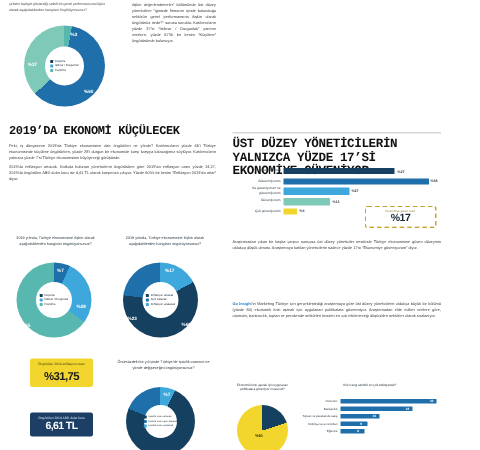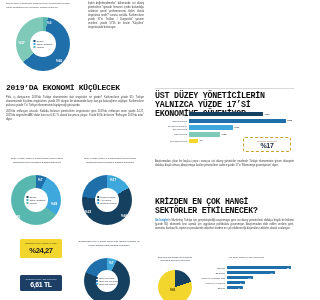--- a/index.html
+++ b/index.html
@@ -168,21 +168,21 @@
       </div>
       <div class="lg-row">
         <span class="sw" style="background:#3ea8dd;"></span>
         <span class="lg-txt">Enflasyon azalacak</span>
       </div>
     </div>
   </div>
 
   <div class="ybox" style="position:absolute;left:20px;top:239px;width:34px;">
     <div class="cap">Öngörülen 2019 enflasyon oranı</div>
-    <div class="big">%24,27</div>
+    <div class="big">%31,75</div>
   </div>
 
   <div class="dbox" style="position:absolute;left:20px;top:275px;width:34px;">
     <div class="cap">Öngörülen 2019 ABD dolar kuru</div>
     <div class="big">6,61 TL</div>
   </div>
 
   <div class="col" style="left:76px;top:240px;width:66px;">
     <div class="qlabel">Önümüzdeki bir yıl içinde Türkiye’de işsizlik oranının ne yönde değişeceğini öngörüyorsunuz?</div>
   </div>
@@ -252,21 +252,20 @@
   <div class="callout" style="position:absolute;left:243px;top:137px;width:40px;">
     <div class="cap">Ekonomiye güven oranı</div>
     <div class="big">%17</div>
   </div>
 
   <div class="col" style="left:155px;top:160px;width:139px;">
     <div class="body-txt">Araştırmadan çıkan bir başka çarpıcı sonuçsa üst düzey yöneticiler nezdinde Türkiye ekonomisine güven düzeyinin oldukça düşük olması. Araştırmaya katılan yöneticilerin sadece yüzde 17’si “Ekonomiye güveniyorum” diyor.</div>
   </div>
 
   <div class="col" style="left:155px;top:198px;width:139px;">
-    <div class="sec-title" style="font-size:8.2px;">KRİZDEN EN ÇOK HANGİ SEKTÖRLER ETKİLENECEK?</div>
     <div class="body-txt" style="margin-top:3px;">
       <span class="brand">Ga Insight</span><span>’in Marketing Türkiye için gerçekleştirdiği araştırmaya göre üst düzey yöneticilerin oldukça büyük bir bölümü (yüzde 80) ekonomik krizi aşmak için uygulanan politikalara güvenmiyor. Araştırmadan elde edilen verilere göre, otomotiv, bankacılık, toptan ve perakende sektörleri krizden en çok etkileneceği düşünülen sektörler olarak sıralanıyor.</span>
     </div>
   </div>
 
   <div class="col" style="left:155px;top:256px;width:40px;">
     <div class="qlabel" style="font-size:2.1px;">Ekonomik krizi aşmak için uygulanan politikalara güveniyor musunuz?</div>
   </div>
 
   <div class="pie" style="position:absolute;left:158px;top:270px;width:34px;height:34px;background:conic-gradient(#16405f 0deg 72deg,#f2d62e 72deg 360deg);">

